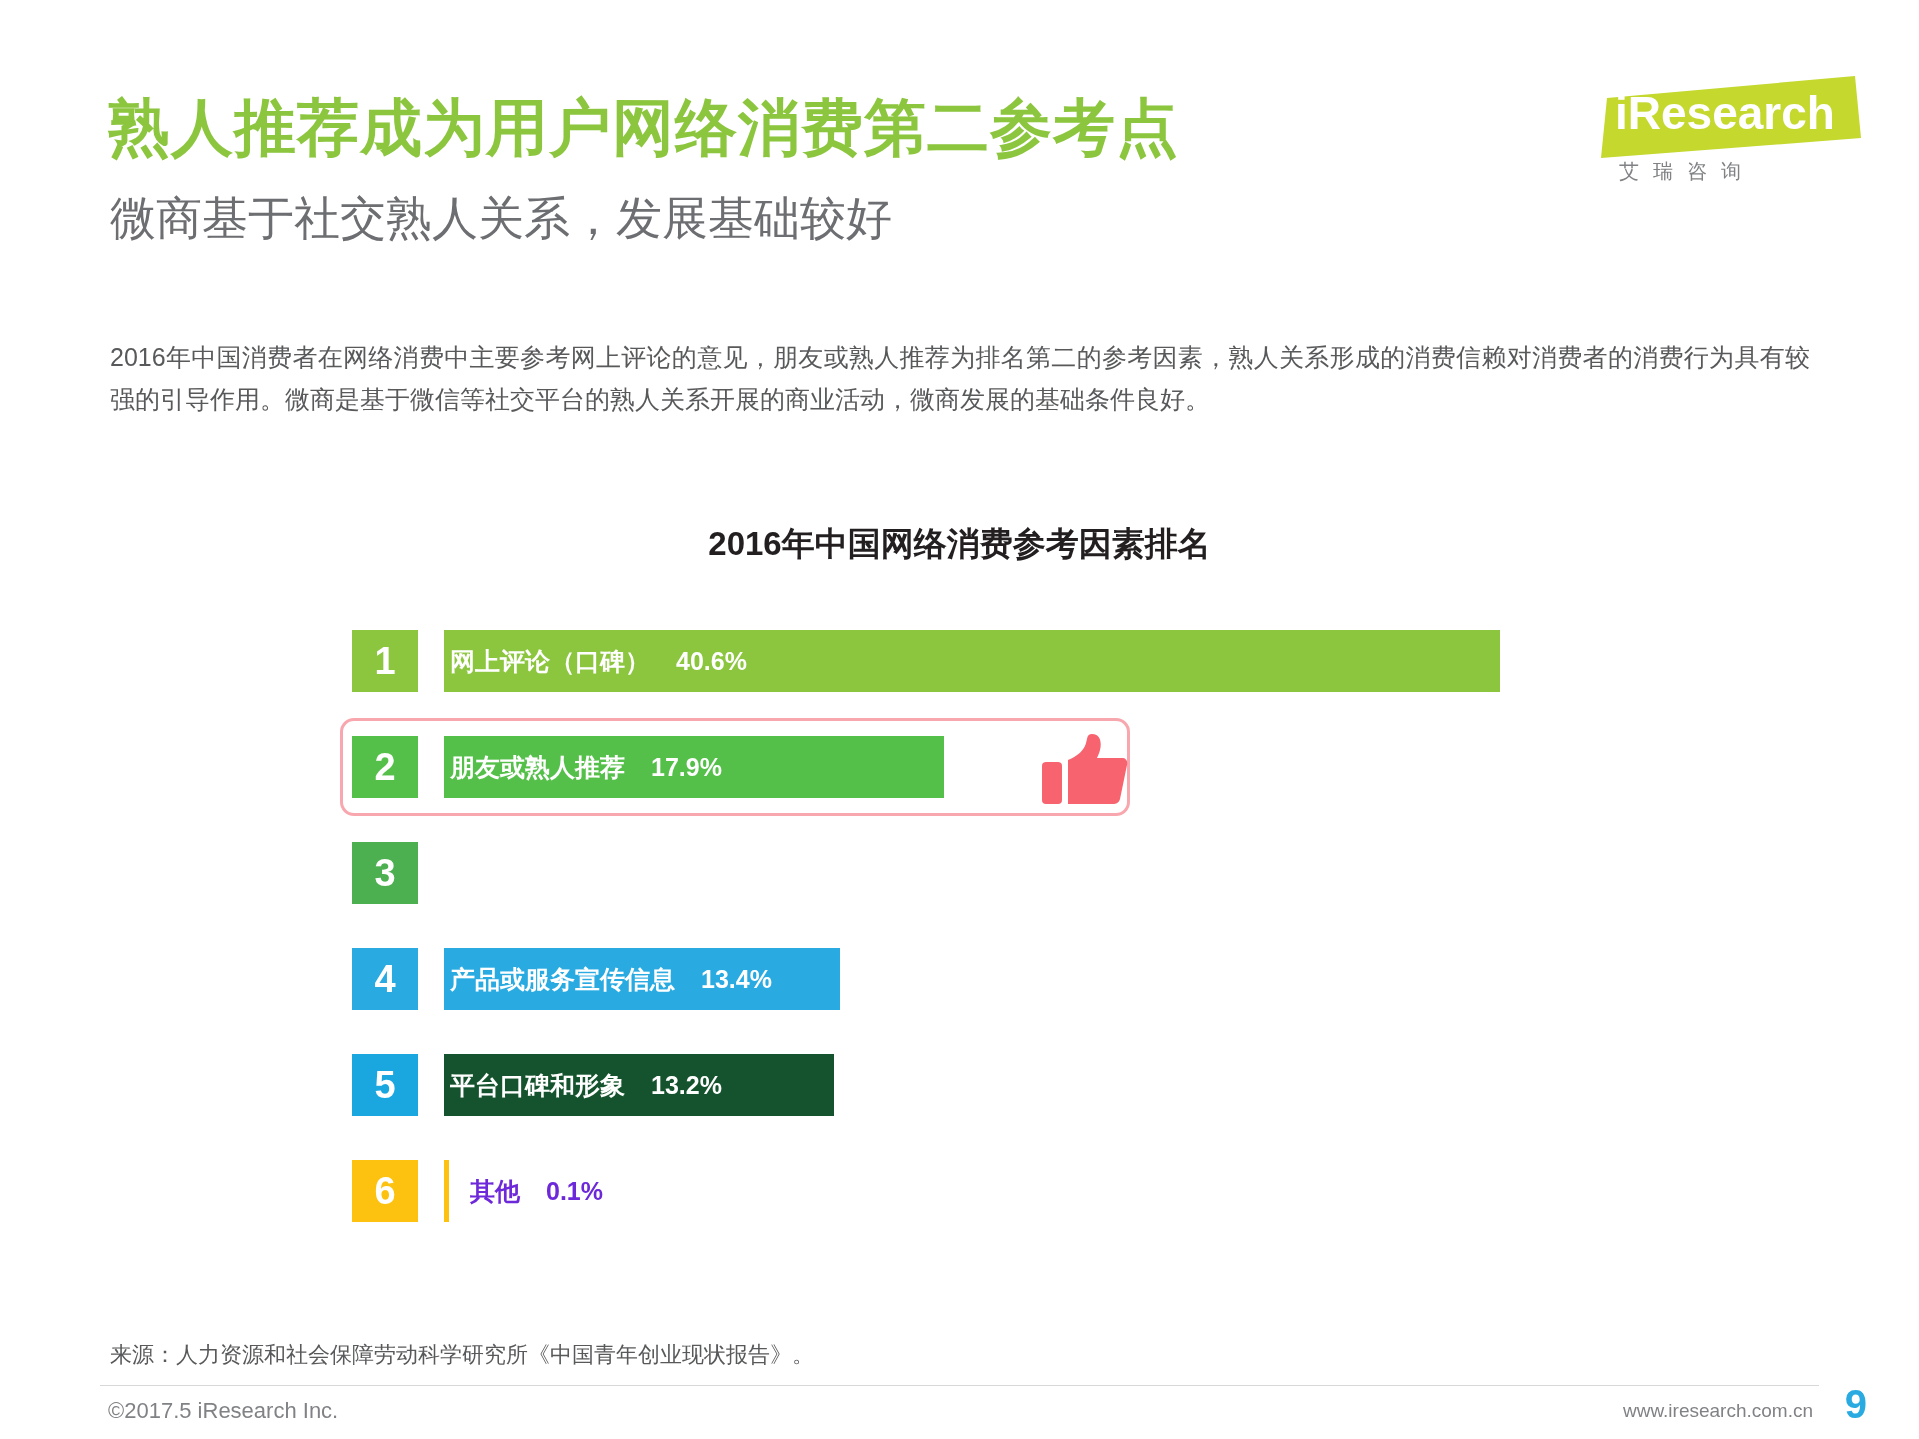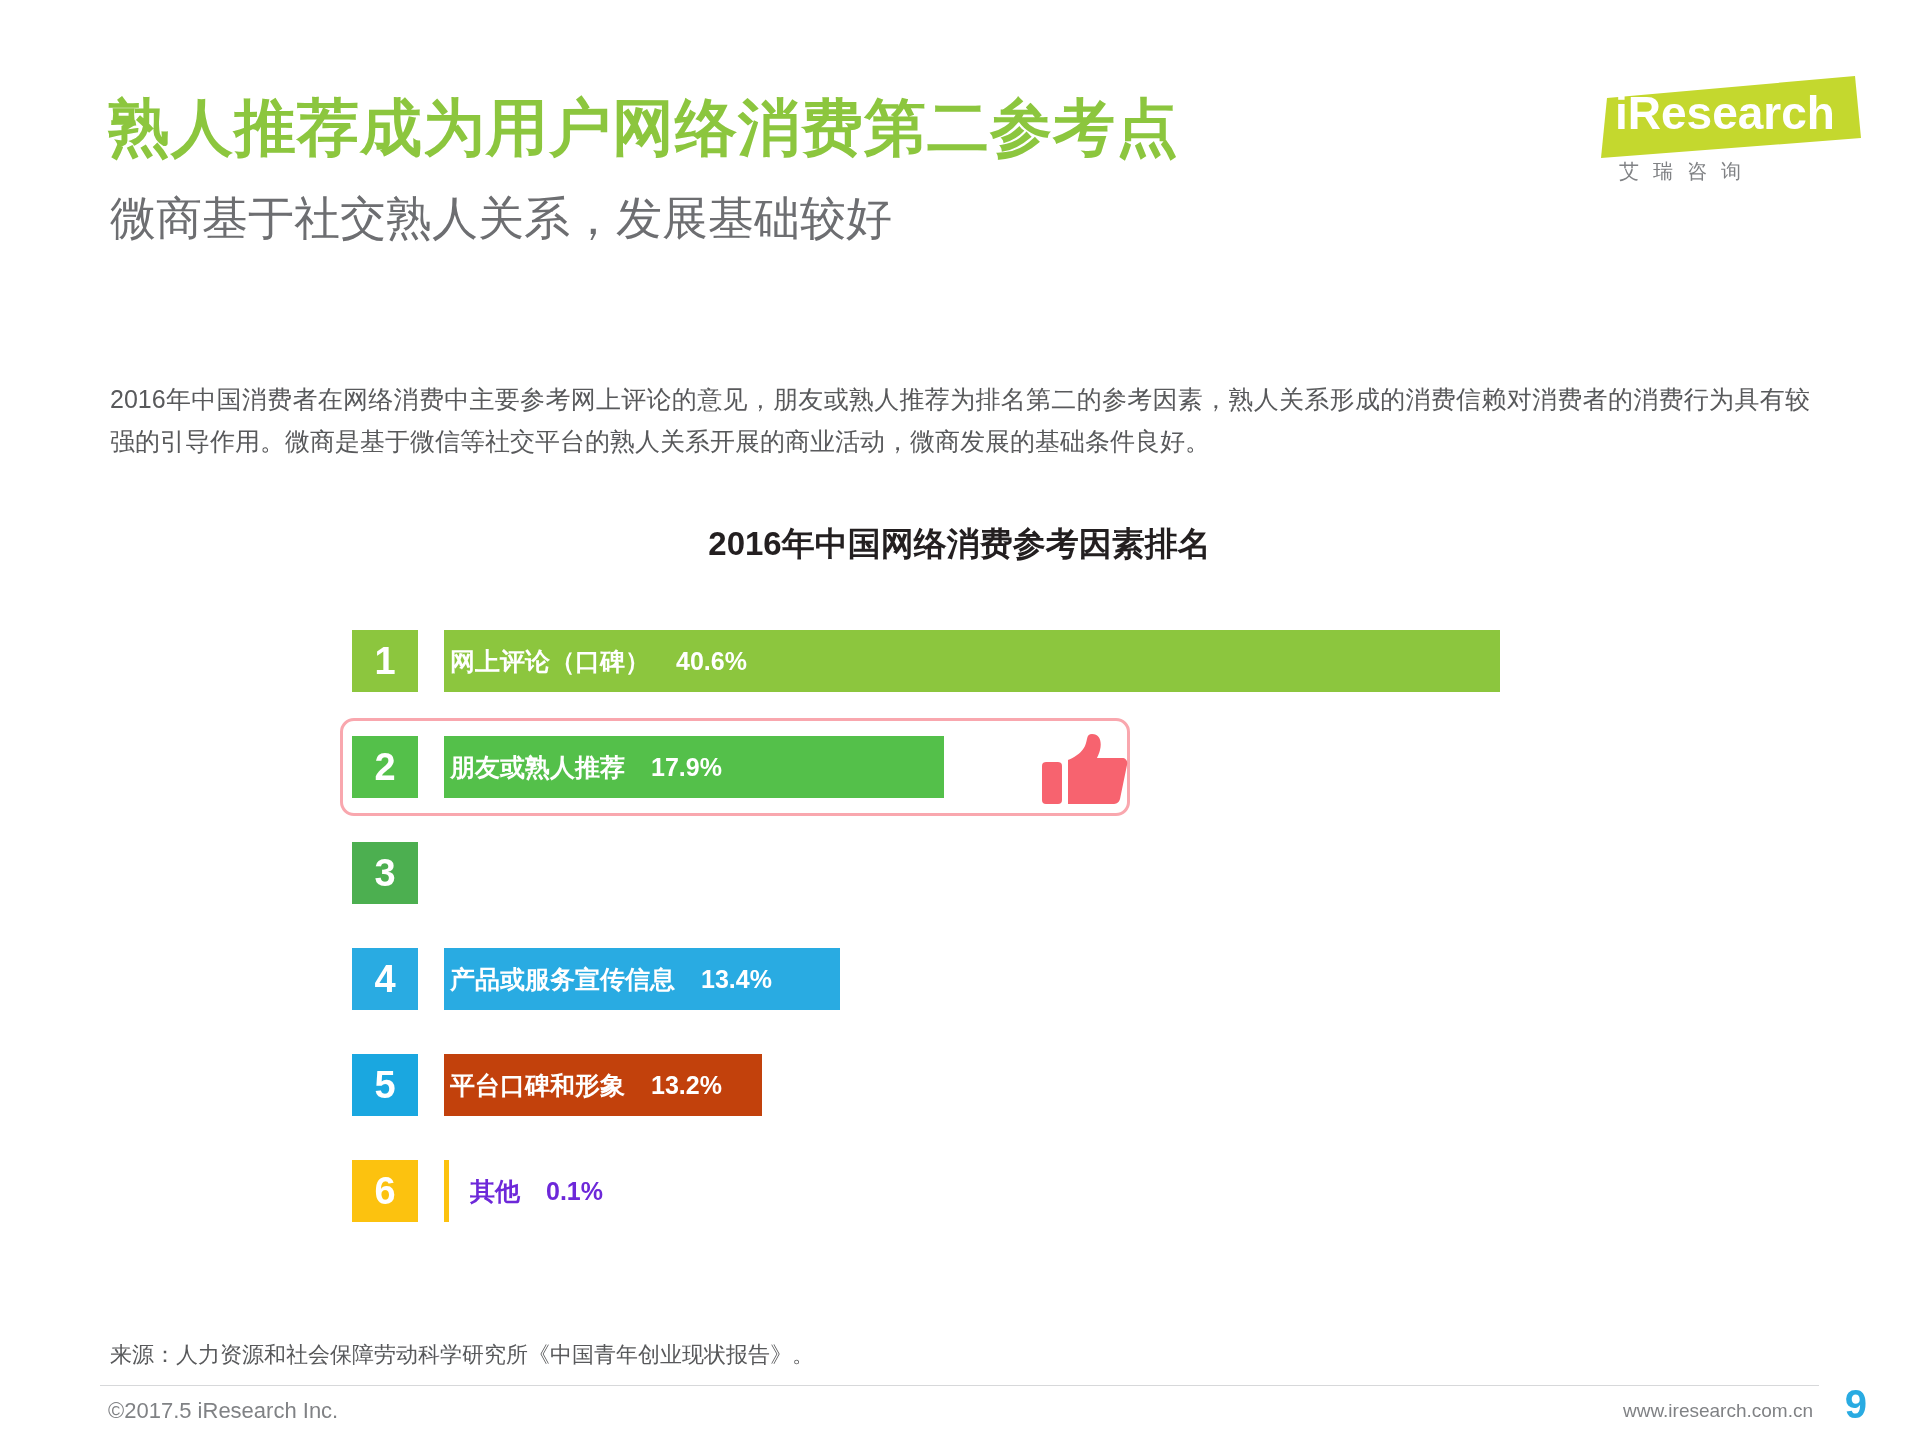--- a/index.html
+++ b/index.html
@@ -41,21 +41,20 @@
   }
   .intro {
     position: absolute;
     left: 110px;
     top: 336px;
     width: 1700px;
     font-size: 25px;
     line-height: 42px;
     color: #58595b;
     text-align: justify;
-    margin-top: 42px;
   }
 
   
   .logo-wrap {
     position: absolute;
     right: 58px;
     top: 76px;
     width: 260px;
     height: 120px;
   }
@@ -282,21 +281,21 @@
     <div class="bar-row">
       <div class="rank-box" style="background:#29abe2">4</div>
       <div class="bar" style="background:#29abe2;width:396px;">
         <span class="bar-label">产品或服务宣传信息</span>
         <span class="bar-value">13.4%</span>
       </div>
     </div>
 
     <div class="bar-row">
       <div class="rank-box" style="background:#1aa7e0">5</div>
-      <div class="bar" style="background:#c2410c;width:318px;">
+      <div class="bar" style="background:#14532d;width:390px;">
         <span class="bar-label">平台口碑和形象</span>
         <span class="bar-value">13.2%</span>
       </div>
     </div>
 
     <div class="bar-row">
       <div class="rank-box" style="background:#fcc20f">6</div>
       <div class="bar-tiny"></div>
       <div class="tiny-text">
         <span class="bar-label">其他</span>

